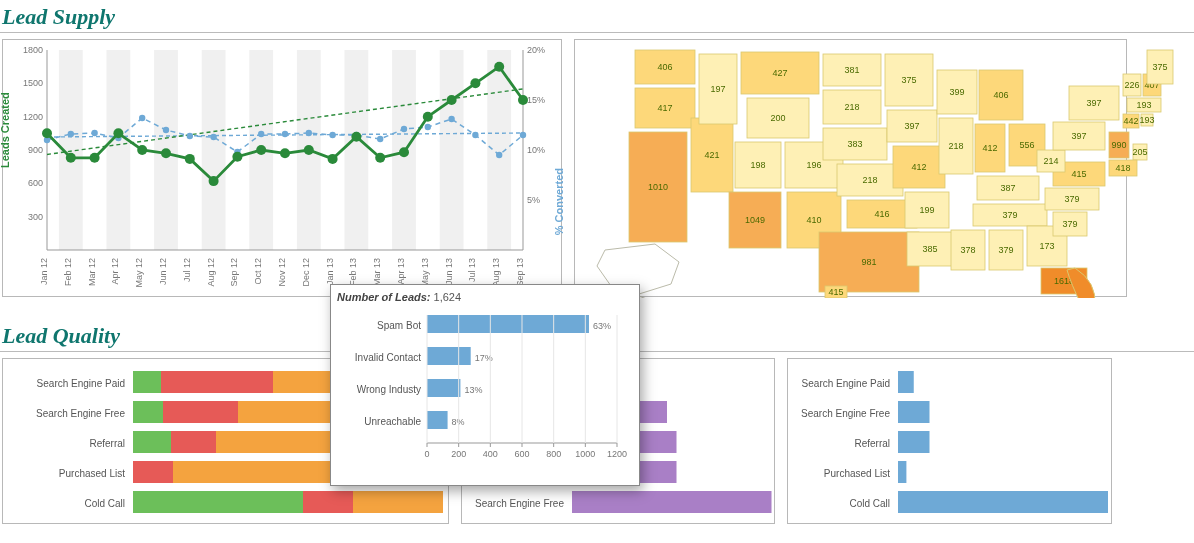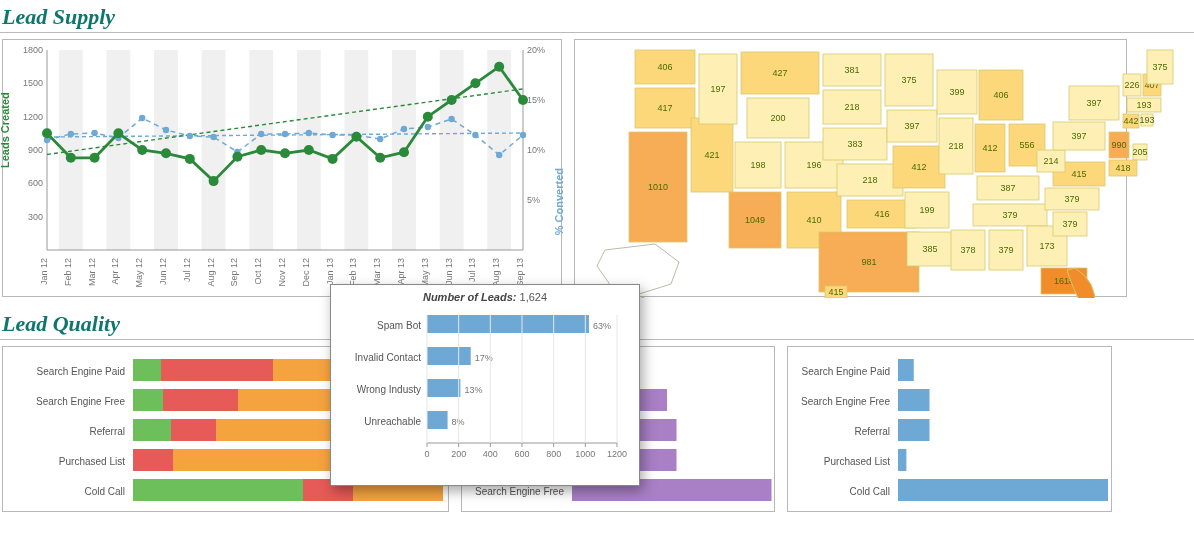--- a/index.html
+++ b/index.html
@@ -51,21 +51,20 @@
   }
   .tooltip {
     position: absolute;
     left: 330px; top: 284px;
     width: 310px;
     background: #fff;
     border: 1px solid #888;
     box-shadow: 3px 5px 12px rgba(0,0,0,0.35);
     z-index: 10;
     padding: 6px 6px 4px 6px;
-    text-align: center;
   }
   .tooltip-header { font-size: 11px; margin-bottom: 6px; }
   .tooltip-header b { font-style: italic; font-weight: bold; color:#444; }
   .bar-label { text-anchor: end; fill:#555; font-size:10px; }
   .bar-blue { fill:#6ea9d6; }
   .bar-purple { fill:#a97fc6; }
   .seg-g { fill:#6cbf5a; }
   .seg-r { fill:#e65a57; }
   .seg-o { fill:#f4a33f; }
   .map-label { font-size:9px; fill:#4a6a00; text-anchor:middle; }
@@ -274,21 +273,21 @@
         <text x="565" y="115" class="map-label">205</text>
         <rect x="534" y="120" width="28" height="16" fill="#fdd87a" stroke="#d9c96f" stroke-width="0.8"></rect>
         <text x="548" y="131" class="map-label">418</text>
         <rect x="250" y="246" width="22" height="12" fill="#fdd87a" stroke="#d9c96f" stroke-width="0.8"></rect>
         <text x="261" y="255" class="map-label">415</text>
         <path d="M500 228 q22 14 20 38 q-6 6 -14 -2 q-10 -20 -14 -34 z" fill="#f08c2a" stroke="#d9c96f"></path>
       </svg>
   </div>
 </div>
 
-<h2 class="section-title" style="margin-top:14px;">Lead Quality</h2>
+<h2 class="section-title" style="margin-top:26px;">Lead Quality</h2>
 <hr class="hr">
 
 <div class="row">
   <div class="panel" style="width:447px;height:166px;overflow:hidden;">
     <svg id="svg-stack" width="447" height="166">
         <text x="122" y="28" class="bar-label" text-anchor="end">Search Engine Paid</text>
         <rect x="130" y="12" width="28" height="22" class="seg-g"></rect>
         <rect x="158" y="12" width="112" height="22" class="seg-r"></rect>
         <rect x="270" y="12" width="160" height="22" class="seg-o"></rect>
         <text x="122" y="58" class="bar-label" text-anchor="end">Search Engine Free</text>

